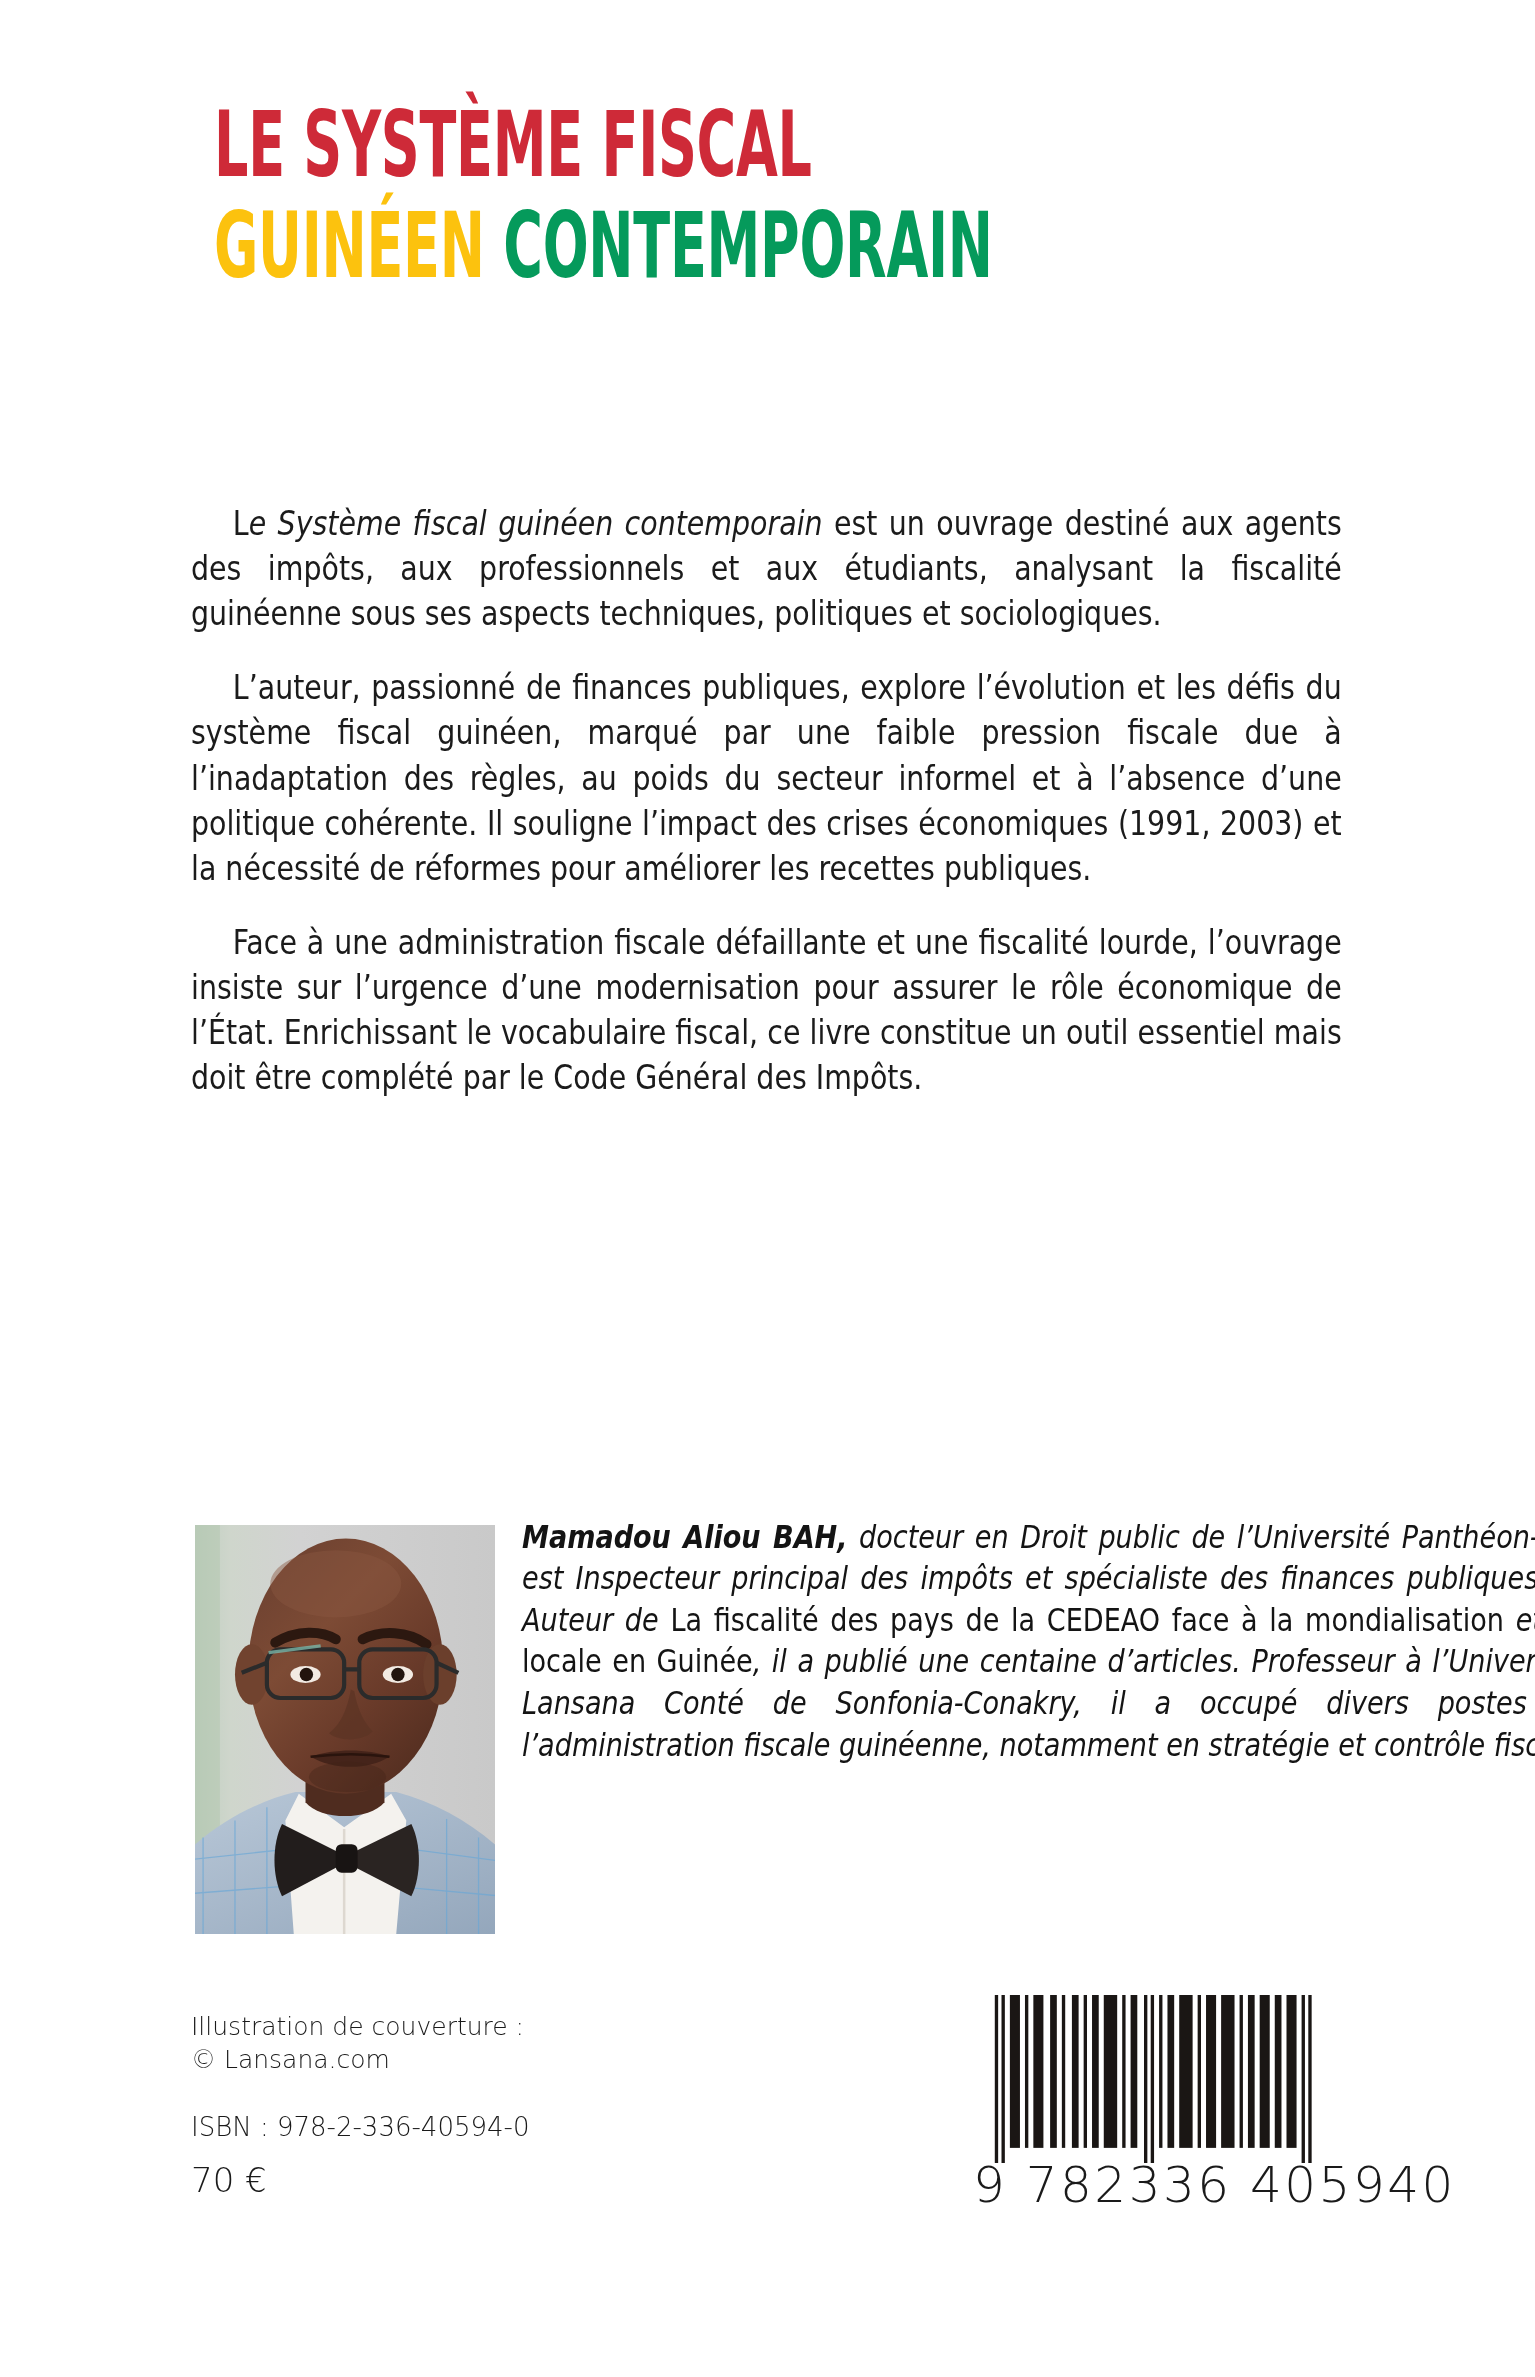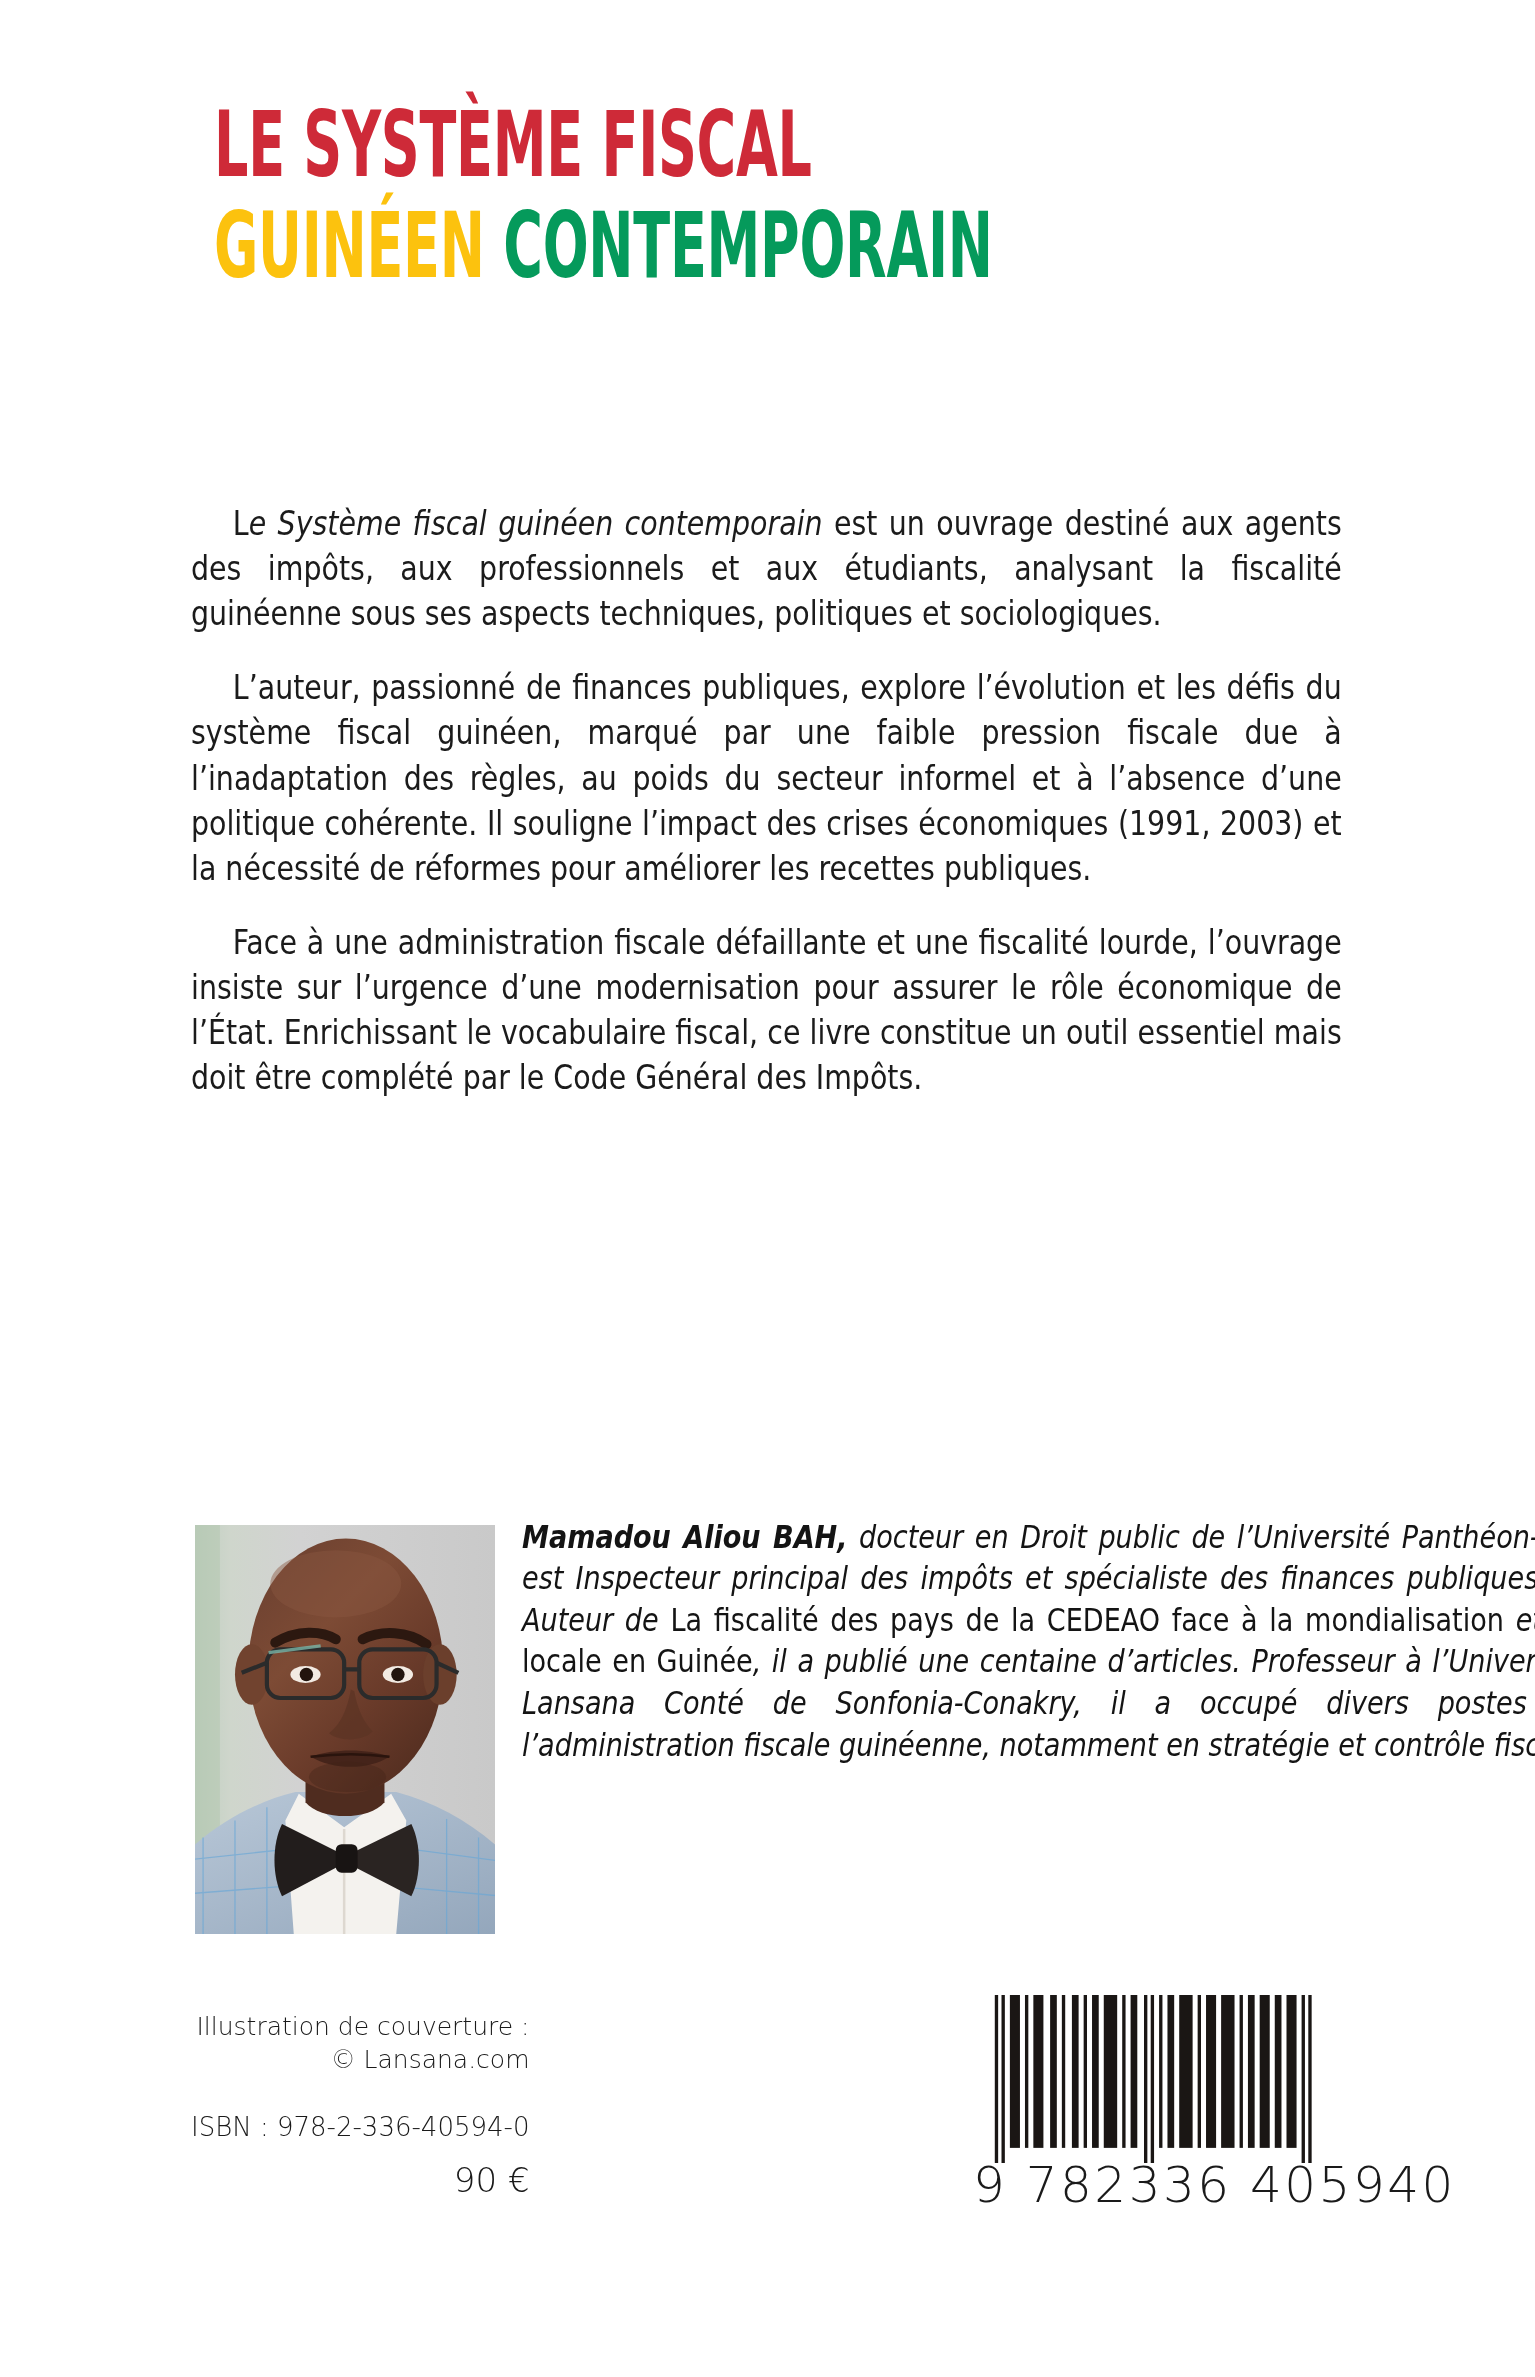--- a/index.html
+++ b/index.html
@@ -98,21 +98,20 @@
   #author-bio .auth-name { font-weight: 700; font-style: italic; }
   #author-bio .roman { font-style: normal; }
 
   
   #footer-left {
     position: absolute;
     left: 191px;
     top: 2010px;
     font-family: "DejaVu Sans", "Liberation Sans", sans-serif;
     color: #1a1a1a;
-    text-align: right;
   }
   #credit-line {
     font-size: 25px;
     line-height: 1.33;
     font-weight: 300;
   }
   #isbn-line {
     margin-top: 35px;
     font-size: 26px;
     font-weight: 300;
@@ -246,21 +245,21 @@
 
   <div id="author-bio"><span class="auth-name">Mamadou Aliou BAH,</span><span> docteur en Droit public de l’Université Panthéon-Paris Assas, est Inspecteur principal des impôts et spécialiste des finances publiques en Afrique. Auteur de </span><span class="roman">La fiscalité des pays de la CEDEAO face à la mondialisation</span><span> et </span><span class="roman">La fiscalité locale en Guinée</span><span>, il a publié une centaine d’articles. Professeur à l’Université Général Lansana Conté de Sonfonia-Conakry, il a occupé divers postes clés dans l’administration fiscale guinéenne, notamment en stratégie et contrôle fiscal.</span></div>
 </div>
 
 <div id="footer-left">
   <div id="credit-line">
     <div>Illustration de couverture :</div>
     <div>© Lansana.com</div>
   </div>
   <div id="isbn-line">ISBN : 978-2-336-40594-0</div>
-  <div id="price-line">90 €</div>
+  <div id="price-line">70 €</div>
 </div>
 
 <div id="barcode-block">
   <svg id="barcode-bars" viewBox="0 0 408 200" preserveAspectRatio="none">
     <rect x="0" y="0" width="408" height="200" fill="#ffffff"></rect>
     <g fill="#1a1614">
 
       <rect x="26" y="0" width="4" height="200"></rect>
       <rect x="34" y="0" width="4" height="200"></rect>
 

